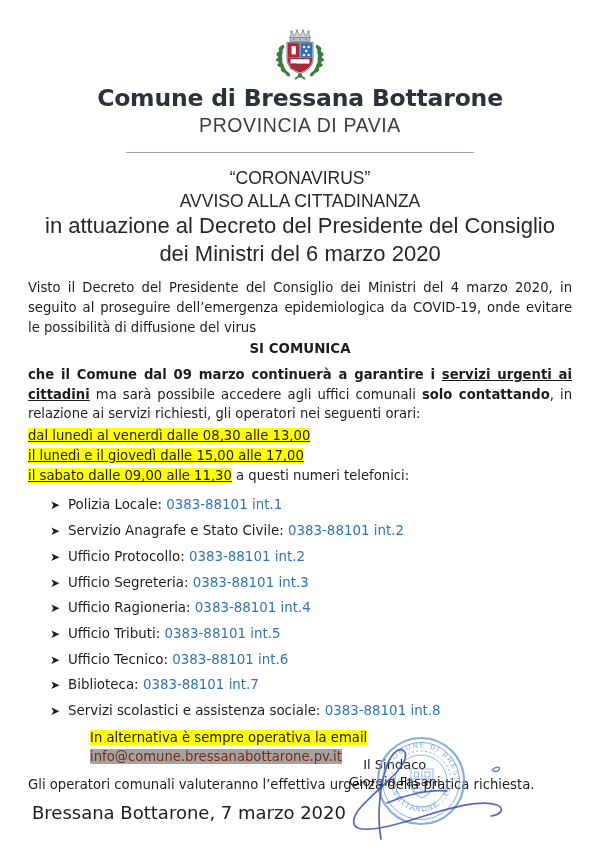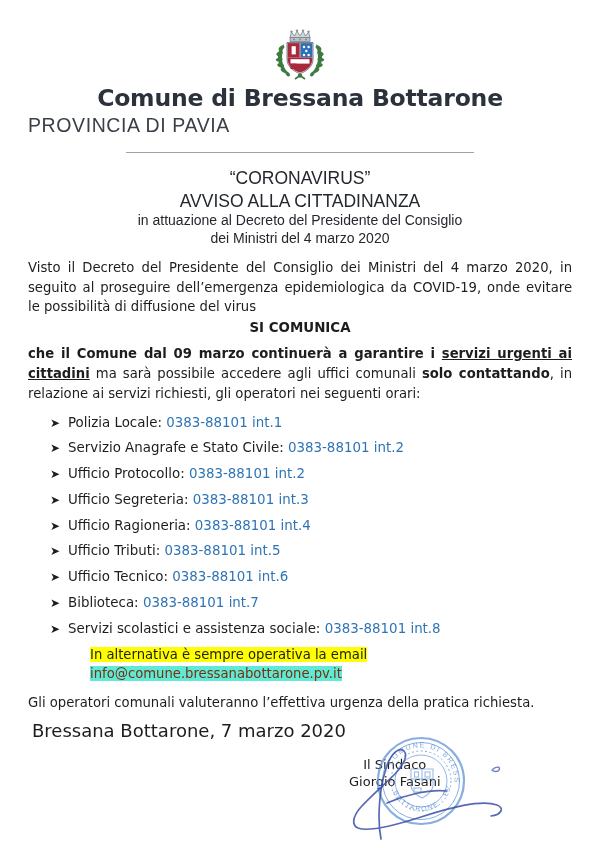--- a/index.html
+++ b/index.html
@@ -40,21 +40,21 @@
     text-align: center;
     font-family: "DejaVu Sans", sans-serif;
     font-weight: bold;
     font-size: 23.5px;
     letter-spacing: -0.2px;
     color: #2c323c;
     margin-top: 4px;
     line-height: 1.1;
   }
   .provincia {
-    text-align: left;
+    text-align: center;
     font-family: "Liberation Sans", sans-serif;
     font-size: 19.5px;
     color: #3a3f48;
     letter-spacing: 0.6px;
     margin-top: 3px;
     line-height: 1.1;
   }
 
   .divider {
     width: 348px;
@@ -74,21 +74,21 @@
     font-size: 17.5px;
     color: #24282e;
   }
   .headline .l2 {
     font-family: "Liberation Sans", sans-serif;
     font-size: 17.5px;
     color: #24282e;
   }
   .headline .l3 {
     font-family: "Liberation Sans", sans-serif;
-    font-size: 14px;
+    font-size: 22px;
     color: #24282e;
   }
 
   
   .body-para {
     margin-top: 10px;
     font-family: "DejaVu Sans", sans-serif;
     font-size: 13.2px;
     line-height: 1.5;
     text-align: justify;
@@ -162,21 +162,21 @@
     margin: -2px 0 0 62px;
     font-family: "DejaVu Sans", sans-serif;
     font-size: 13.2px;
     line-height: 1.45;
   }
   .email-block .e1 {
     background: #ffff00;
     color: #1d1d1d;
   }
   .email-block .e2 {
-    background: #5eead4;
+    background: #a3a3a3;
     color: #7a2e12;
   }
 
   .closing {
     margin-top: 11px;
     font-family: "DejaVu Sans", sans-serif;
     font-size: 13.2px;
     color: #1d1d1d;
   }
   .place-date {
@@ -279,29 +279,34 @@
 
   <div class="comune-title">Comune di Bressana Bottarone</div>
   <div class="provincia">PROVINCIA DI PAVIA</div>
 
   <div class="divider"></div>
 
   <div class="headline">
     <div class="l1">“CORONAVIRUS”</div>
     <div class="l2">AVVISO ALLA CITTADINANZA</div>
     <div class="l3">in attuazione al Decreto del Presidente del Consiglio</div>
-    <div class="l3">dei Ministri del 4 marzo 2020</div>
+    <div class="l3">dei Ministri del 6 marzo 2020</div>
   </div>
 
   <div class="body-para">Visto il Decreto del Presidente del Consiglio dei Ministri del 4 marzo 2020, in seguito al proseguire dell’emergenza epidemiologica da COVID-19, onde evitare le possibilità di diffusione del virus</div>
 
   <div class="si-comunica">SI COMUNICA</div>
 
   <div class="notice-para"><b><span>che il Comune dal 09 marzo continuerà a garantire i </span><u>servizi urgenti ai cittadini</u></b><span> ma sarà possibile accedere agli uffici comunali </span><b>solo contattando</b><span>, in relazione ai servizi richiesti, gli operatori nei seguenti orari:</span></div>
 
+  <div class="hours">
+    <div class="row"><span class="hl">dal lunedì al venerdì dalle 08,30 alle 13,00</span></div>
+    <div class="row"><span class="hl">il lunedì e il giovedì dalle 15,00 alle 17,00</span></div>
+    <div class="row"><span class="hl">il sabato dalle 09,00 alle 11,30</span><span class="tail"> a questi numeri telefonici:</span></div>
+  </div>
 
   <ul class="contacts">
     <li>
       <span class="arrow">➤</span>
       <span class="office">Polizia Locale: </span>
       <span class="tel">0383-88101 int.1</span>
     </li>
     <li>
       <span class="arrow">➤</span>
       <span class="office">Servizio Anagrafe e Stato Civile: </span>

